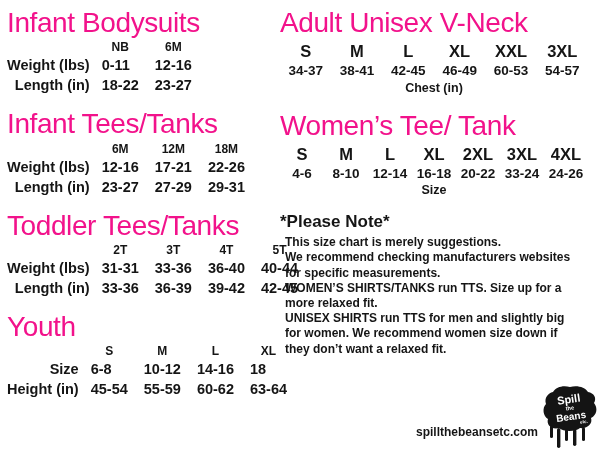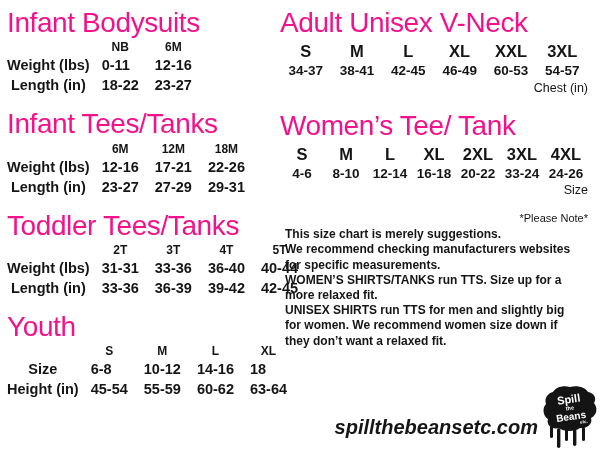--- a/index.html
+++ b/index.html
@@ -19,37 +19,37 @@
     color:#F2128B;
     font-size:28px;
     font-weight:normal;
     letter-spacing:-0.4px;
     line-height:1.12;
     white-space:nowrap;
   }
   .size-table { border-collapse:collapse; font-weight:bold; margin-top:1px; }
   .size-table th { font-size:12px; padding:1px 8px; text-align:center; white-space:nowrap; }
   .size-table td { font-size:14.5px; padding:2px 8px; text-align:left; white-space:nowrap; }
-  .size-table .row-label { text-align:center; padding-left:0; padding-right:4px; font-size:14.5px; }
+  .size-table .row-label { text-align:right; padding-left:0; padding-right:4px; font-size:14.5px; }
 
   .strip { display:flex; width:100%; margin-top:3px; }
   .strip-col { flex:1; text-align:center; }
   .strip-size { font-size:16.5px; font-weight:bold; line-height:1.25; }
   .strip-val  { font-size:13.5px; font-weight:bold; line-height:1.3; white-space:nowrap; }
-  .measure-label { text-align:right; font-size:12.5px; font-weight:normal; margin-top:1px; }
+  .measure-label { text-align:center; font-size:12.5px; font-weight:bold; margin-top:1px; }
 
   .right-section { margin-bottom:15px; }
 
-  .note-title { font-size:11px; font-weight:normal; color:#151515; margin-bottom:3px;text-align:right; }
+  .note-title { font-size:17px; font-weight:bold; color:#151515; margin-bottom:3px; }
   .note-body { width:302px; padding-left:5px; }
   .note-line { font-size:12px; font-weight:bold; line-height:1.27; }
 
   .website {
     position:absolute; right:62px; bottom:11px;
-    font-size:20px; font-weight:bold; white-space:nowrap;font-style:italic;
+    font-size:12px; font-weight:bold; white-space:nowrap;
   }
   .logo { position:absolute; right:2px; bottom:1px; width:56px; height:64px; }
 </style>
 </head>
 <body>
 
 <div class="col-left">
 
   <section class="size-section">
     <h2 class="section-title">Infant Bodysuits</h2>

